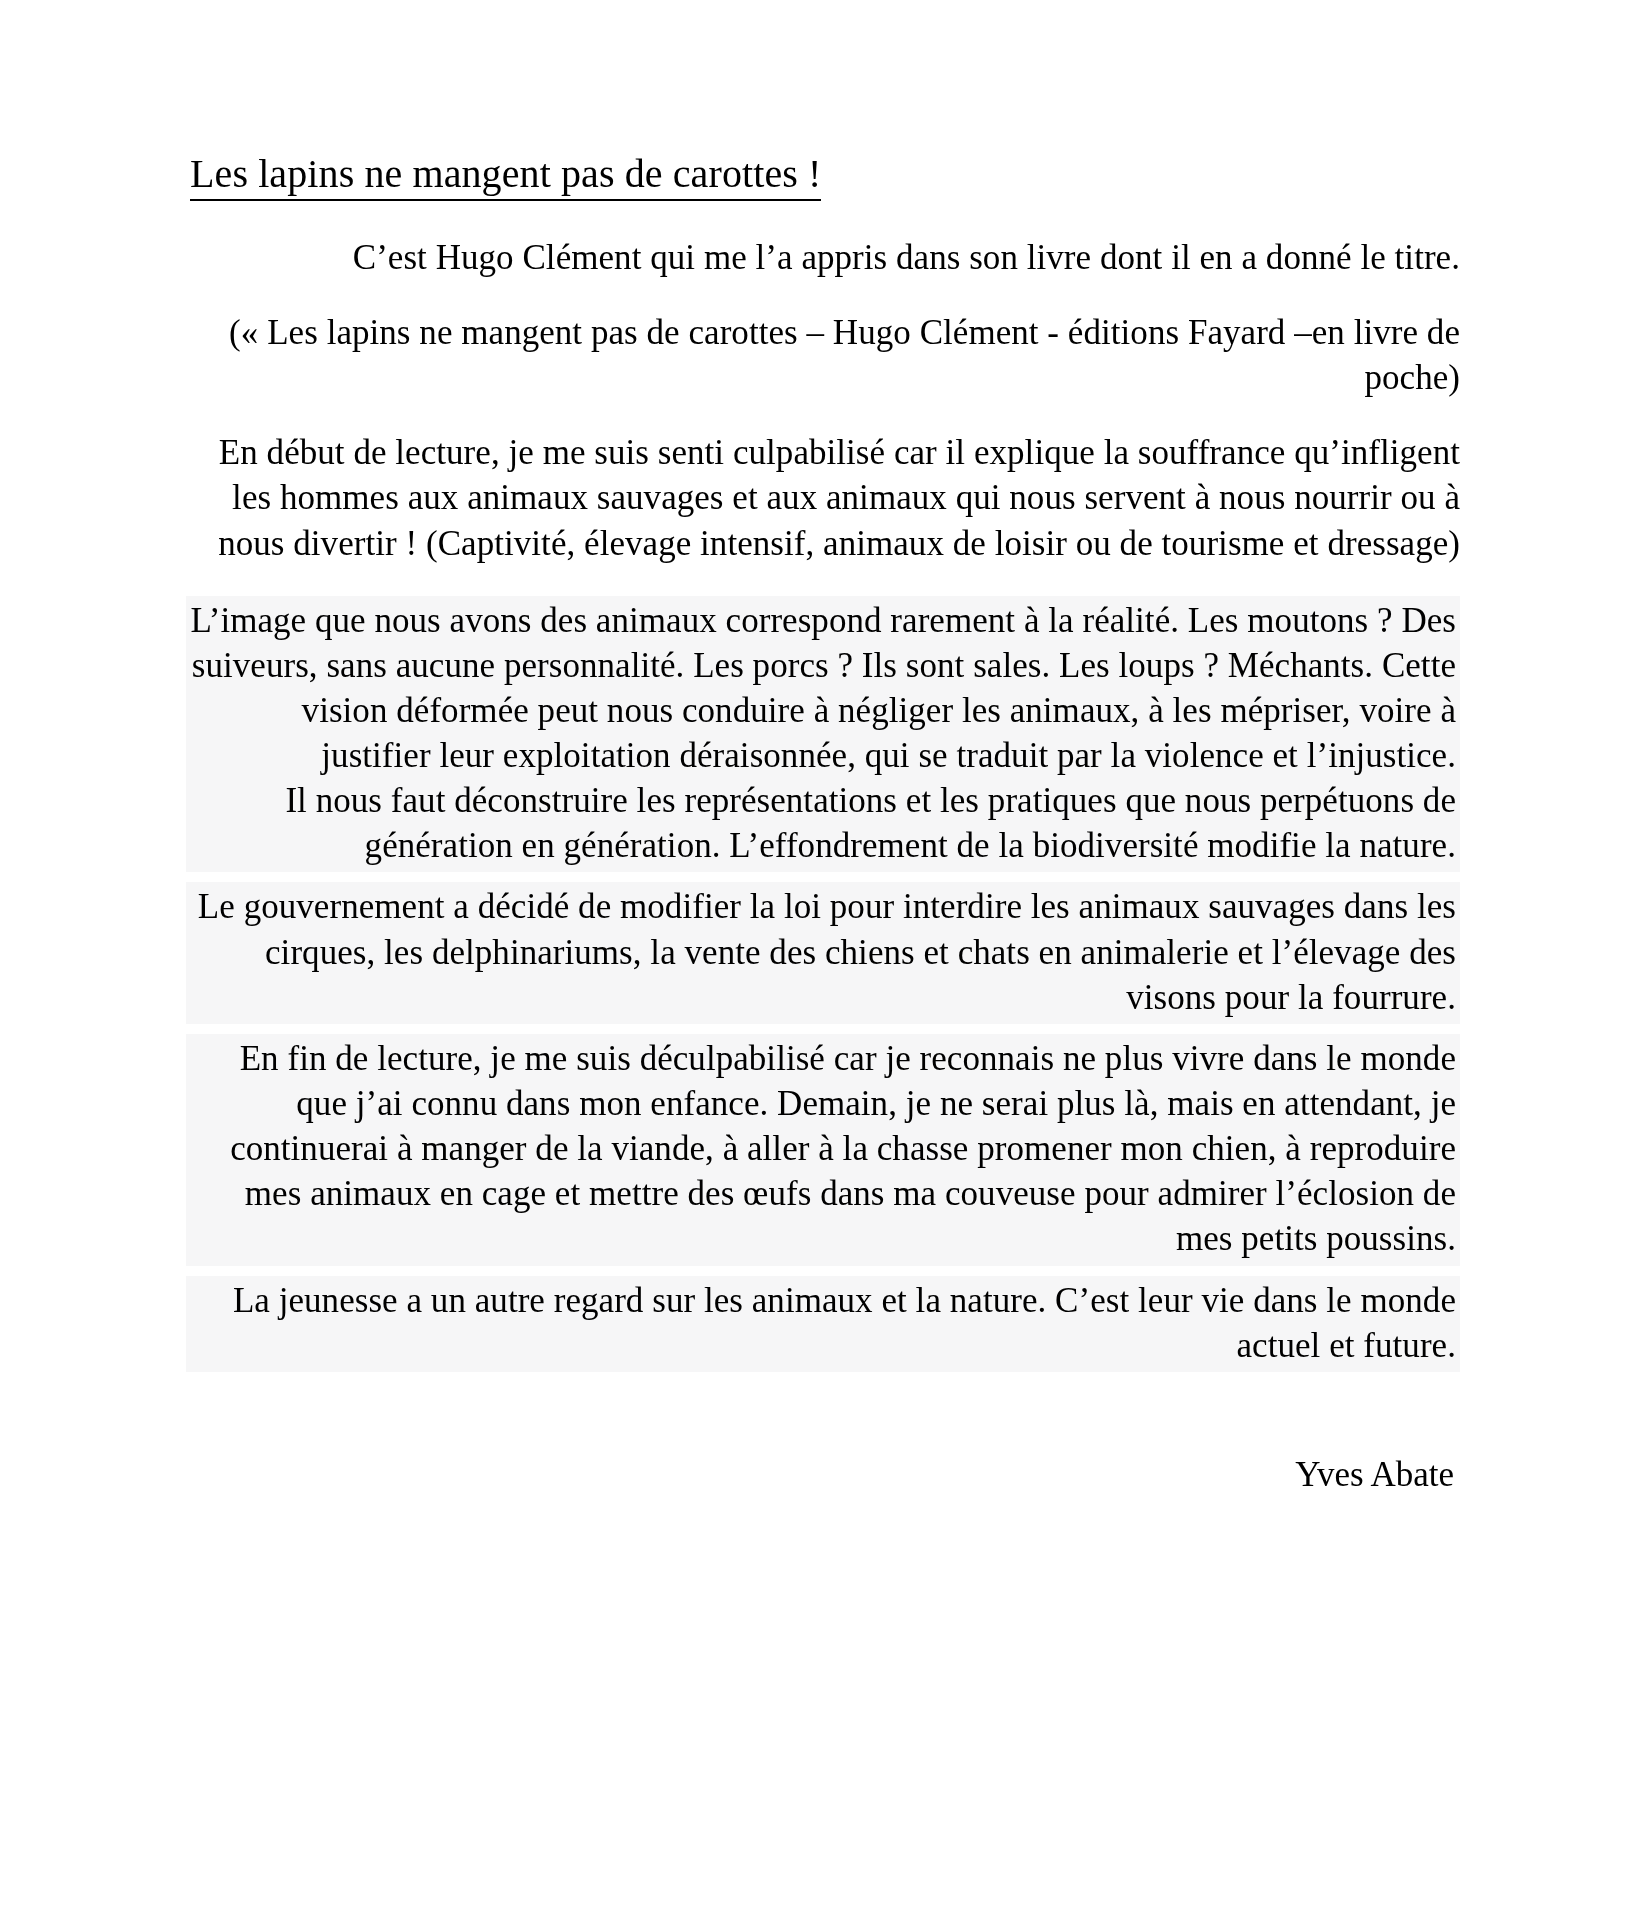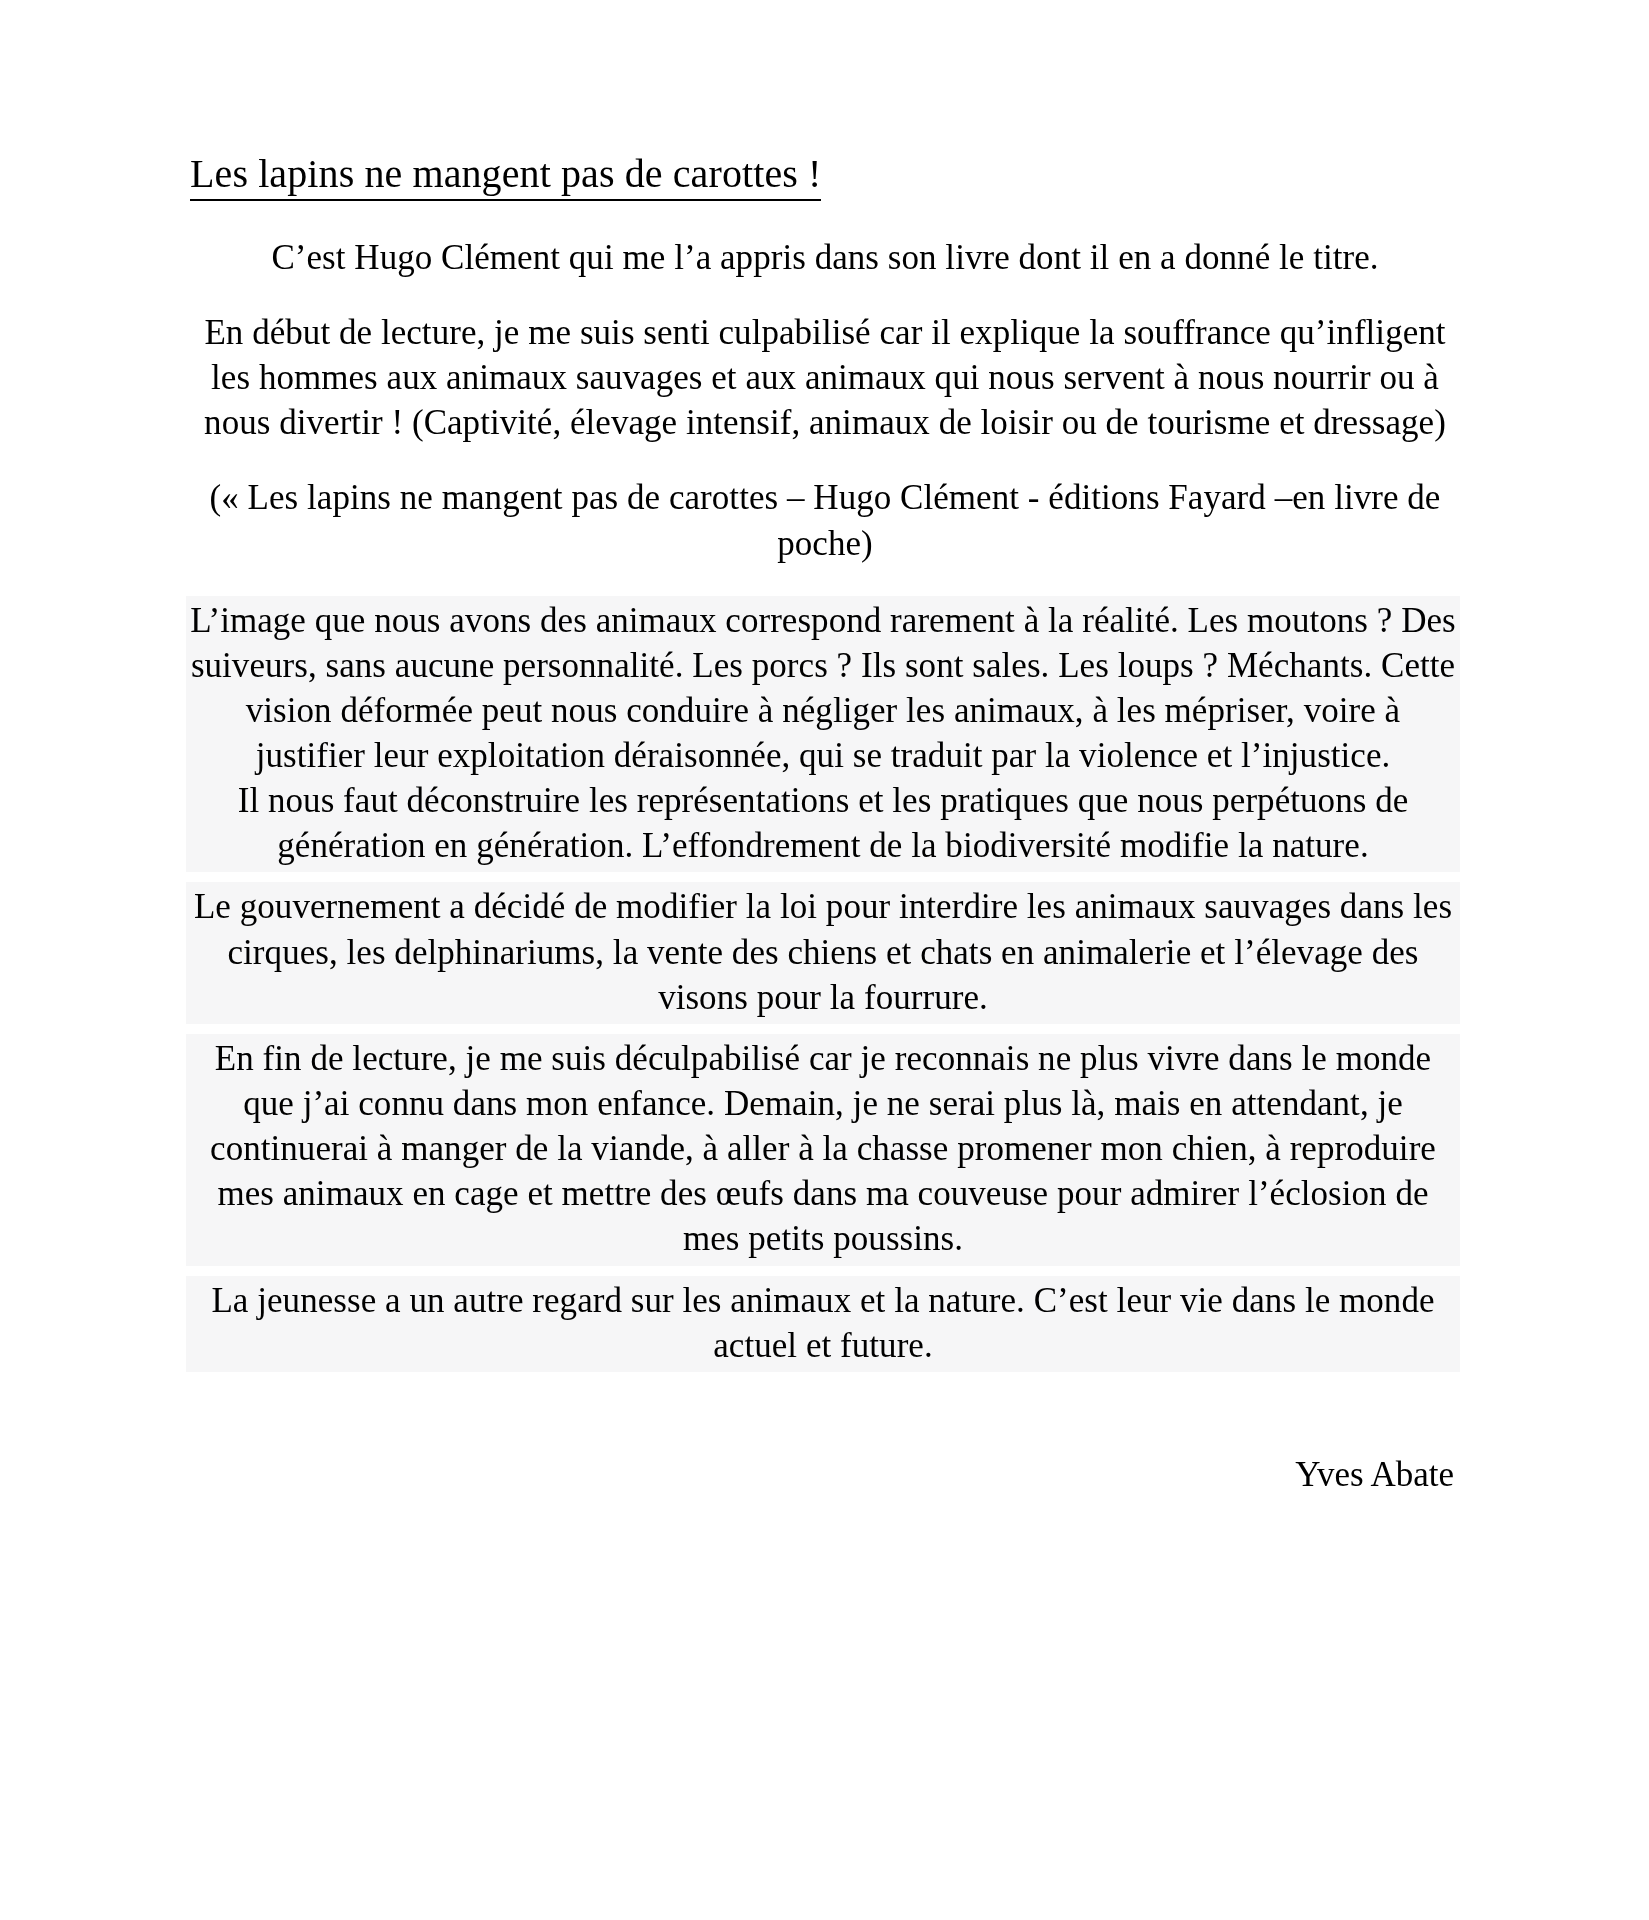--- a/index.html
+++ b/index.html
@@ -41,21 +41,21 @@
     border-bottom: 2.5px solid #000;
     padding-bottom: 3px;
     display: inline;
   }
 
   
   .para {
     font-size: 35px;
     line-height: 1.29;
     margin: 0 0 30px 0;
-    text-align: center;
+    text-align: right;
     letter-spacing: 0.05px;
     white-space: pre-wrap;
   }
 
   .para.tight {
     margin-bottom: 0;
   }
 
   .block-shaded {
     background-color: #f6f6f7;
@@ -81,23 +81,23 @@
 </head>
 <body>
 
 <div class="page">
   <div class="doc-body">
 
     <h1 class="doc-title"><span class="u">Les lapins ne mangent pas de carottes !</span></h1>
 
     <p class="para">C’est Hugo Clément qui me l’a appris dans son livre dont il en a donné le titre.</p>
 
+    <p class="para">(« Les lapins ne mangent pas de carottes – Hugo Clément - éditions Fayard –en livre de poche)</p>
+
     <p class="para">En début de lecture, je me suis senti culpabilisé car il explique la souffrance qu’infligent les hommes aux animaux sauvages et aux animaux qui nous servent à nous nourrir ou à nous divertir ! (Captivité, élevage intensif, animaux de loisir ou de tourisme et dressage)</p>
-
-    <p class="para">(« Les lapins ne mangent pas de carottes – Hugo Clément - éditions Fayard –en livre de poche)</p>
 
     <div class="block-shaded">
       <p class="para tight">L’image que nous avons des animaux correspond rarement à la réalité. Les moutons ? Des suiveurs, sans aucune personnalité. Les porcs ? Ils sont sales. Les loups ? Méchants. Cette vision déformée peut nous conduire à négliger les animaux, à les mépriser, voire à justifier leur exploitation déraisonnée, qui se traduit par la violence et l’injustice.</p>
       <p class="para tight">Il nous faut déconstruire les représentations et les pratiques que nous perpétuons de génération en génération. L’effondrement de la biodiversité modifie la nature.</p>
     </div>
 
     <div class="spacer-sm"></div>
 
     <div class="block-shaded">
       <p class="para tight">Le gouvernement a décidé de modifier la loi pour interdire les animaux sauvages dans les cirques, les delphinariums, la vente des chiens et chats en animalerie et l’élevage des visons pour la fourrure.</p>

